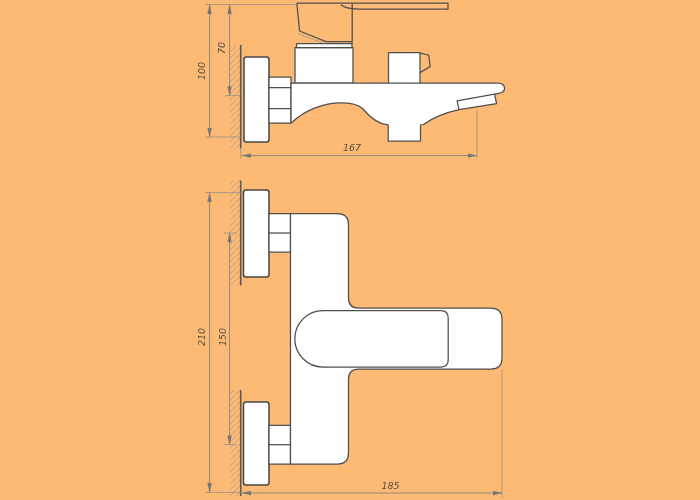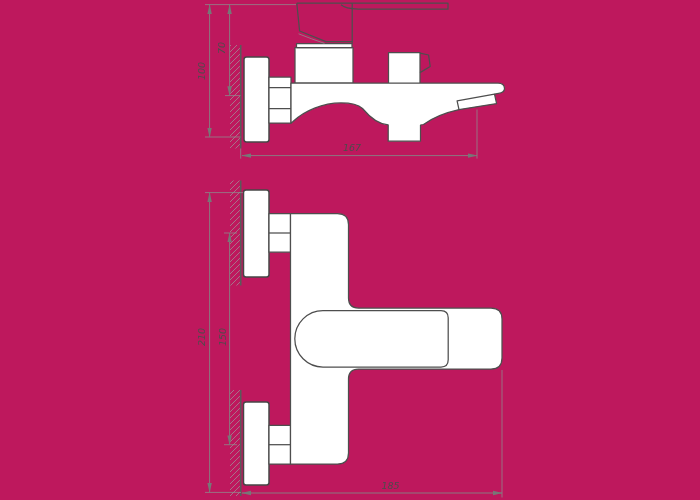--- a/index.html
+++ b/index.html
@@ -1,16 +1,16 @@
 <!DOCTYPE html>
 <html><head>
 <meta charset="utf-8">
 <style>
   html,body{margin:0;padding:0;background:#ffffff;}
-  .stage{position:relative;width:700px;height:500px;background:#be185d;overflow:hidden;
+  .stage{position:relative;width:700px;height:500px;background:#fdba74;overflow:hidden;
          font-family:"DejaVu Sans",sans-serif;}
   svg{display:block;}
   .ln   {stroke:#4e4e4e;stroke-width:1.25;fill:none;stroke-linejoin:round;}
   .ln2  {stroke:#474747;stroke-width:1.5;fill:none;stroke-linejoin:round;}
   .wall {stroke:#5a5a5a;stroke-width:1.6;fill:none;}
   .f    {fill:#ffffff;}
   .thin {stroke:#8f8f8f;stroke-width:0.75;fill:none;}
   .dim  {stroke:#858585;stroke-width:0.9;fill:none;}
   text  {font-family:"DejaVu Sans",sans-serif;font-style:italic;font-size:9.5px;
          fill:#4c4c4c;text-anchor:middle;}

